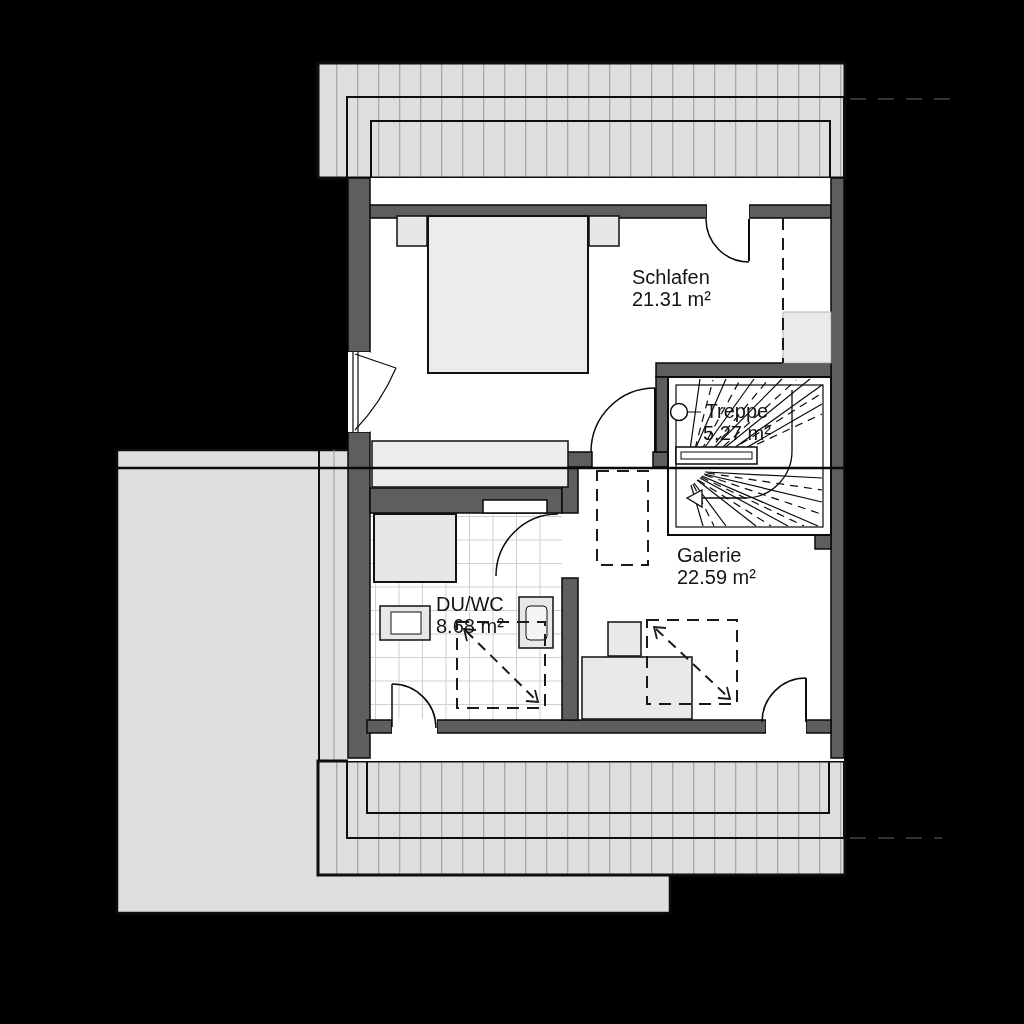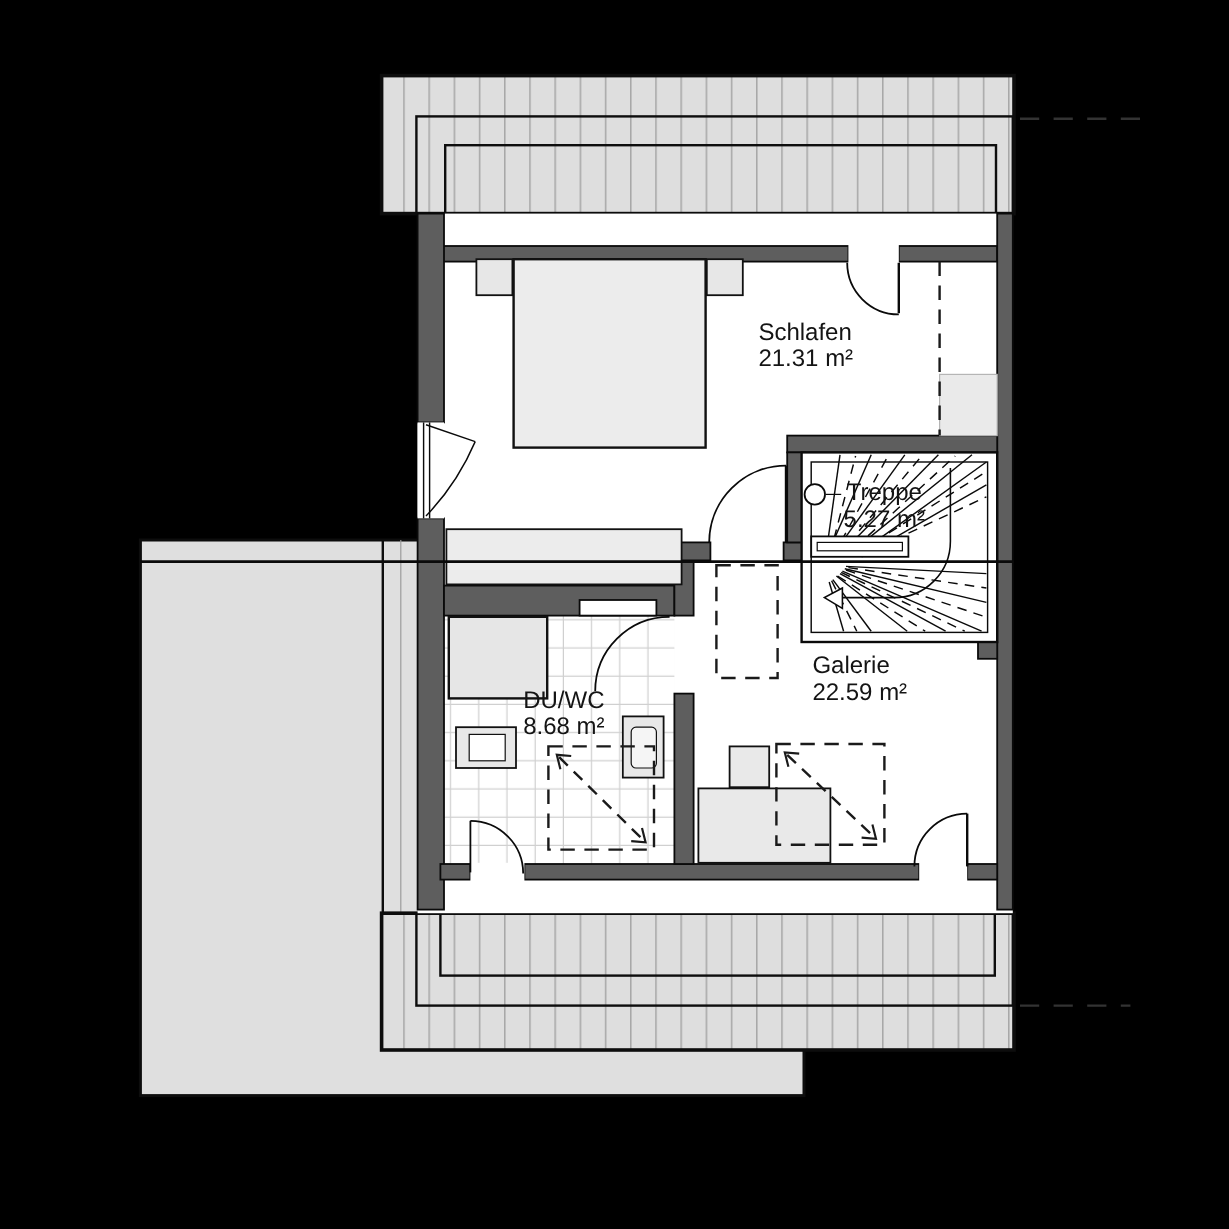--- a/index.html
+++ b/index.html
@@ -193,21 +193,21 @@
 <div class="label" style="left:632px;top:267px;">
   <span>Schlafen</span>
   <span class="area">21.31 m²</span>
 </div>
 
 <div class="label" style="left:703px;top:401px;text-align:center;">
   <span>Treppe</span>
   <span class="area">5.27 m²</span>
 </div>
 
-<div class="label" style="left:436px;top:574px;">
+<div class="label" style="left:436px;top:594px;">
   <span>DU/WC</span>
   <span class="area">8.68 m²</span>
 </div>
 
 <div class="label" style="left:677px;top:545px;">
   <span>Galerie</span>
   <span class="area">22.59 m²</span>
 </div>
 
 </div>

